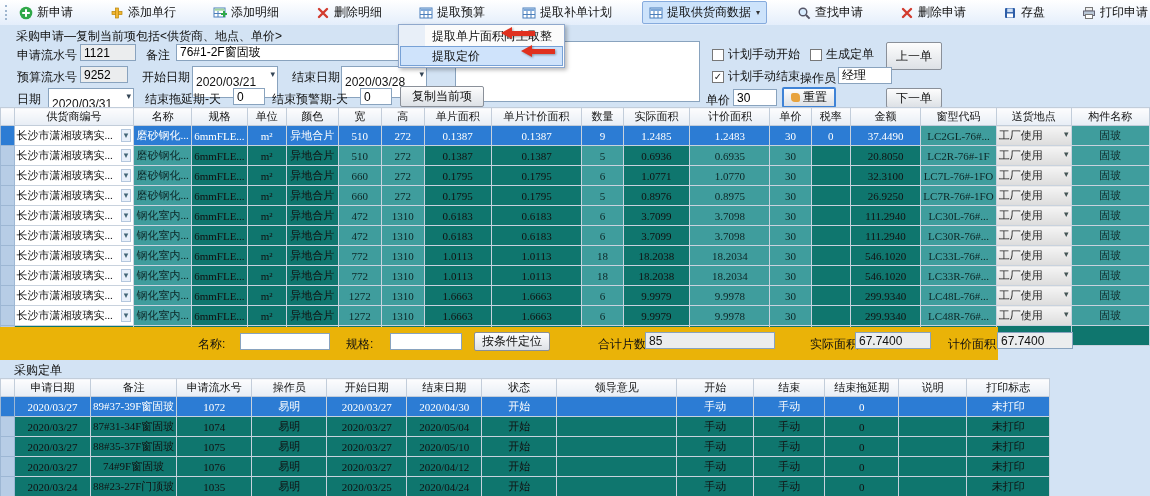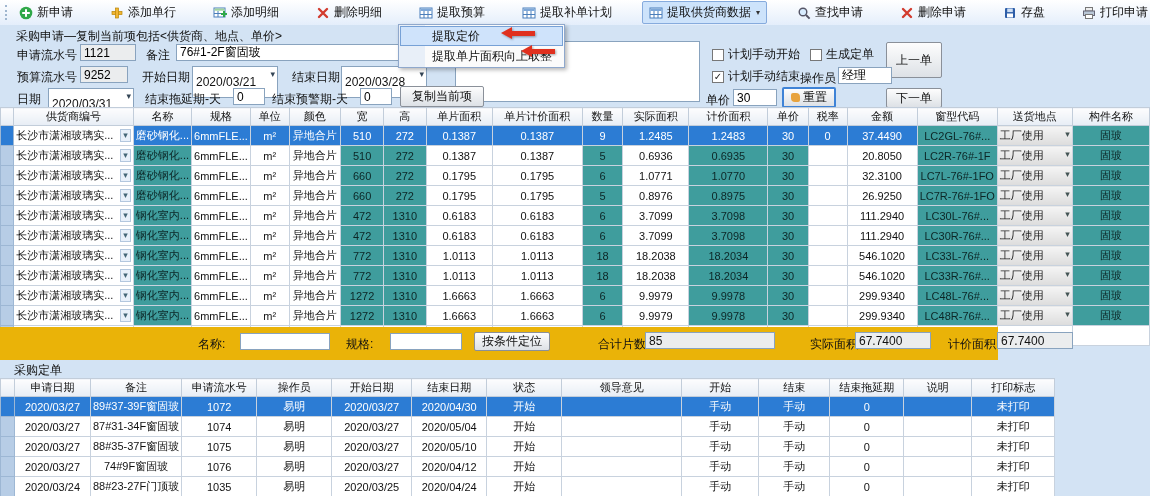--- a/index.html
+++ b/index.html
@@ -41,21 +41,21 @@
   .menu-item{height:16px;display:flex;align-items:center;padding:1px 3px 1px 31px;
         font-size:12px;white-space:nowrap;border:1px solid transparent;}
   .menu-item.hl{background:#cfe3fb;border-color:#77a1d6;}
   
   .red-arrow{position:absolute;z-index:60;display:flex;align-items:center;
         filter:drop-shadow(1px 1px 1px rgba(0,0,0,.35));}
   .red-arrow .head{width:0;height:0;border-top:6px solid transparent;
         border-bottom:6px solid transparent;border-right:11px solid #e0301e;}
   .red-arrow .shaft{width:23px;height:5px;background:#e0301e;}
   
-  table.grid{border-collapse:collapse;table-layout:fixed;font-size:11px;background:#ffffff;}
+  table.grid{border-collapse:collapse;table-layout:fixed;font-size:11px;background:#0f766e;font-family:Liberation Serif, serif;}
   .grid th{background:linear-gradient(#fdfdfe,#e7edf5);border:1px solid #c2cdda;
         font-weight:normal;height:17px;padding:0 1px;overflow:hidden;white-space:nowrap;font-size:11px;}
   .grid td{border:1px solid #c8d2de;height:19px;padding:0 2px;text-align:center;
         overflow:hidden;white-space:nowrap;}
   td.gutter{background:#b7cde6;border-color:#9db7d4;}
   td.teal{background:#3f9d9d;color:#0c2626;}
   tr.sel td{background:#2c7cd4;color:#fff;}
   tr.sel td.keep-teal{background:#3f9d9d;color:#0c2626;}
   td.supplier{background:#fff !important;color:#111 !important;text-align:left;position:relative;
         padding-right:16px;}
@@ -250,41 +250,41 @@
   <div class="btn" style="left:400px;top:61px;width:84px;height:21px;">复制当前项</div>
 
   <div class="cb" style="left:712px;top:21px;">
     <span class="box" id="cb-start"></span>
     <span>计划手动开始</span>
   </div>
   <div class="cb" style="left:810px;top:21px;">
     <span class="box" id="cb-gen"></span>
     <span>生成定单</span>
   </div>
-  <div class="btn" style="left:886px;top:17px;width:56px;height:36px;">上一单</div>
+  <div class="btn" style="left:886px;top:17px;width:56px;height:28px;">上一单</div>
 
   <div class="cb" style="left:712px;top:43px;">
     <span class="box" id="cb-end">✓</span>
     <span>计划手动结束</span>
   </div>
   <span class="lbl" style="left:800px;top:45px;">操作员</span>
   <input class="inp" style="left: 838px; top: 42px; width: 54px;" value="经理">
 
   <span class="lbl" style="left:706px;top:67px;">单价</span>
   <input class="inp" style="left: 733px; top: 64px; width: 44px;" value="30">
   <div class="btn focus" style="left:782px;top:62px;width:54px;height:21px;gap:3px;">
     <span style="width:9px;height:9px;background:#e8a33d;border-radius:2px 4px 2px 4px;display:inline-block;"></span>
     <span>重置</span>
   </div>
   <div class="btn" style="left:886px;top:63px;width:56px;height:20px;">下一单</div>
 </div>
 
 <div class="menu" id="supplier-menu">
+    <div class="menu-item">提取单片面积向上取整</div>
     <div class="menu-item hl">提取定价</div>
-    <div class="menu-item">提取单片面积向上取整</div>
   </div>
 <div class="red-arrow" style="left:501px;top:27px;">
   <span class="head"></span>
     <span class="shaft"></span>
 </div>
 <div class="red-arrow" style="left:521px;top:45px;">
   <span class="head"></span>
     <span class="shaft"></span>
 </div>
 

